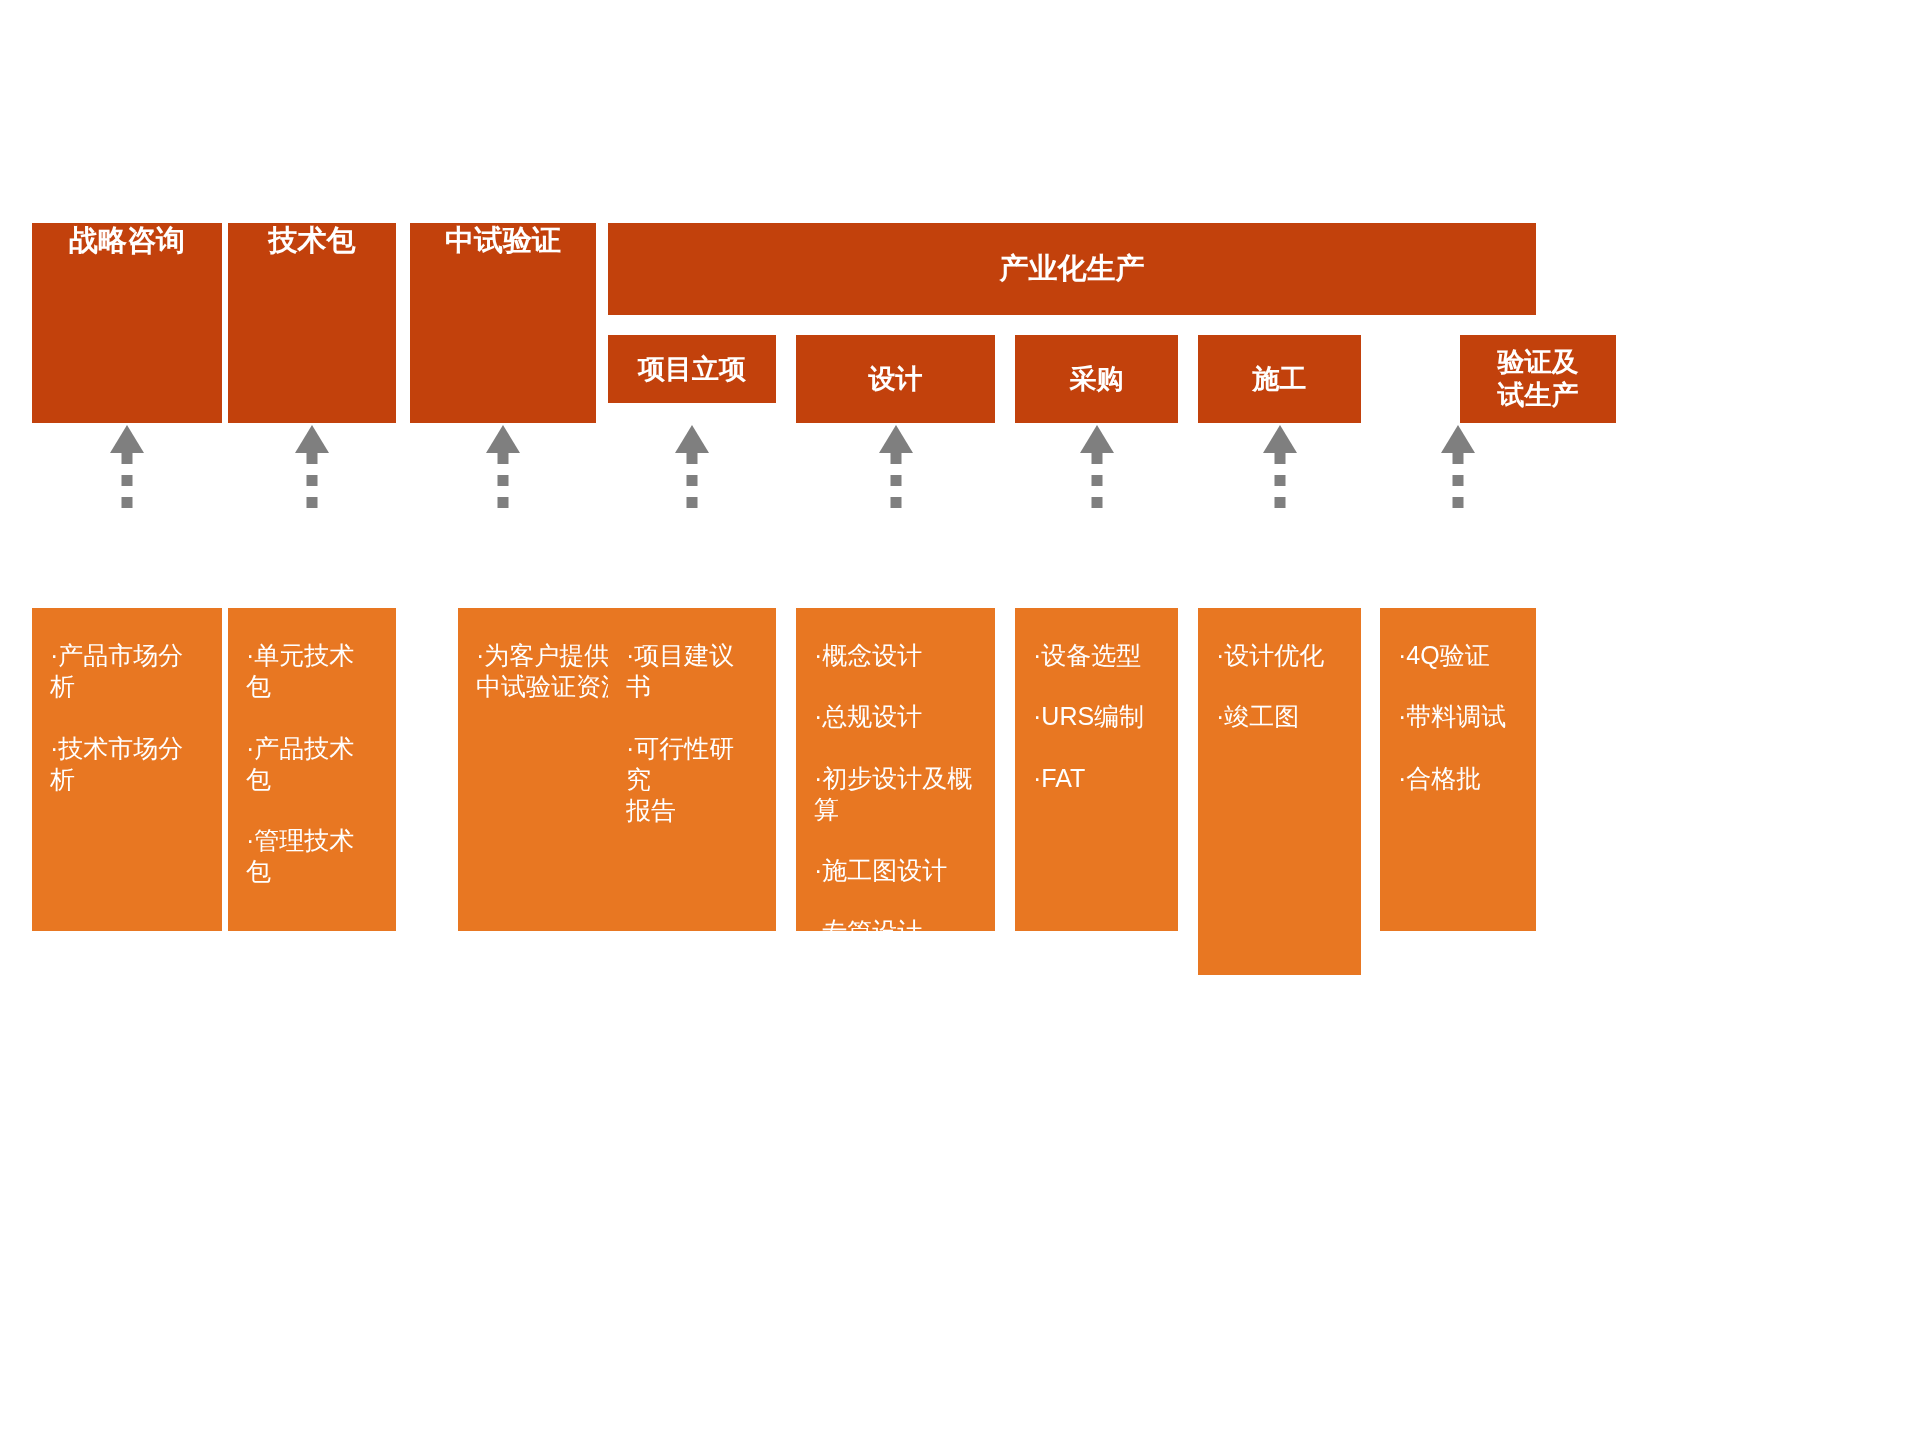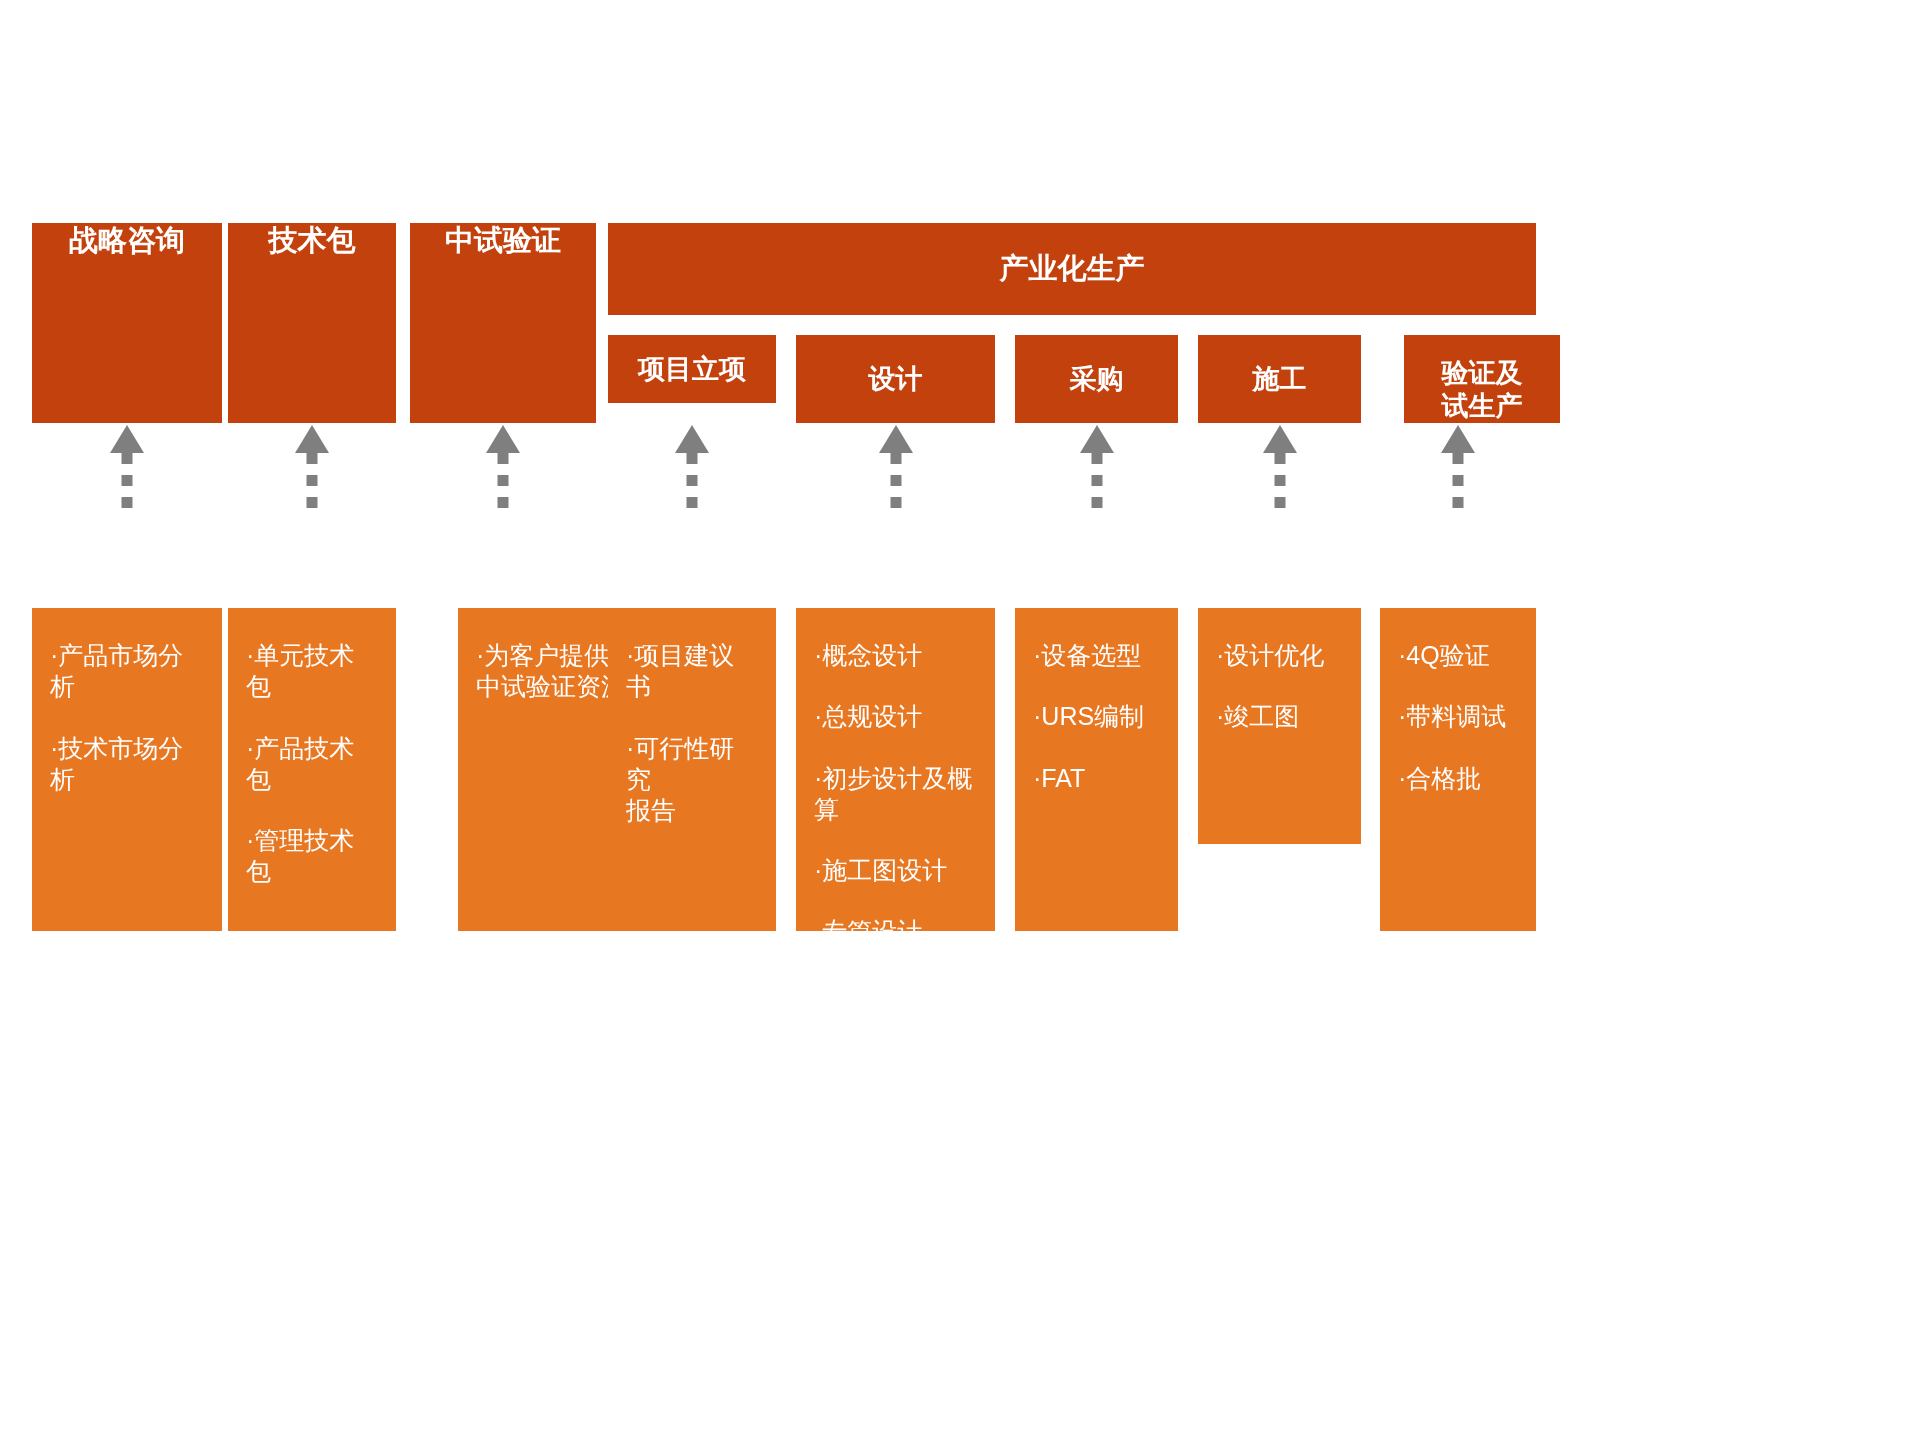--- a/index.html
+++ b/index.html
@@ -136,21 +136,21 @@
   </div>
 
   <div class="blue-box substage" style="left:1015px; top:335px; width:163px; height:88px;">
     <span class="bx-label">采购</span>
   </div>
 
   <div class="blue-box substage" style="left:1198px; top:335px; width:163px; height:88px;">
     <span class="bx-label">施工</span>
   </div>
 
-  <div class="blue-box substage" style="left:1404px; top:335px; width:156px; height:88px;align-items:flex-end;">
+  <div class="blue-box substage" style="left:1460px; top:335px; width:156px; height:88px;">
     <span class="bx-label">验证及
 试生产</span>
   </div>
 
   <div class="arrow" style="left:109px; top:425px; height:84px;">
     <div class="head"></div>
     <div class="shaft" style="height:56px;"></div>
   </div>
   <div class="arrow" style="left:294px; top:425px; height:84px;">
     <div class="head"></div>
@@ -212,21 +212,21 @@
     <div class="item">·BIM设计</div>
     <div class="item">·数字孪生设计</div>
   </div>
 
   <div class="orange-box" style="left:1015px; top:608px; width:163px; height:323px;">
     <div class="item">·设备选型</div>
     <div class="item">·URS编制</div>
     <div class="item">·FAT</div>
   </div>
 
-  <div class="orange-box" style="left:1198px; top:608px; width:163px; height:236px;">
+  <div class="orange-box" style="left:1198px; top:608px; width:163px; height:367px;">
     <div class="item">·设计优化</div>
     <div class="item">·竣工图</div>
   </div>
 
   <div class="orange-box" style="left:1380px; top:608px; width:156px; height:323px;">
     <div class="item">·4Q验证</div>
     <div class="item">·带料调试</div>
     <div class="item">·合格批</div>
   </div>
 

